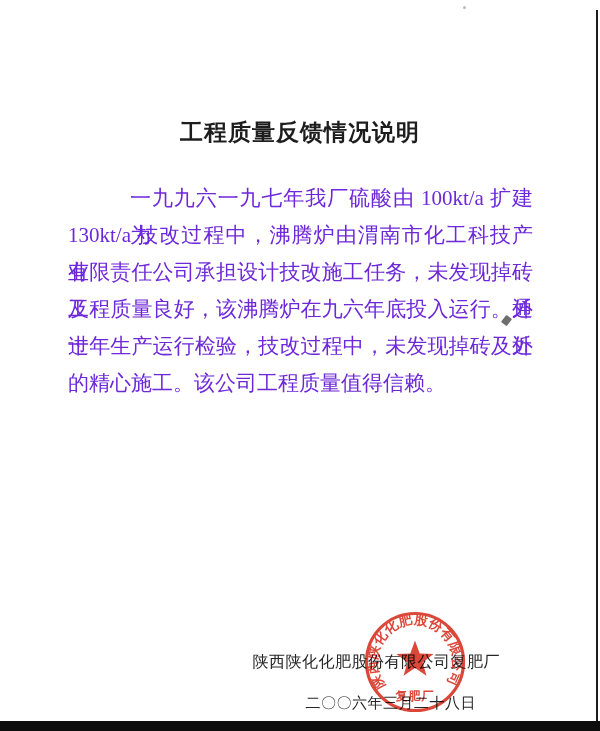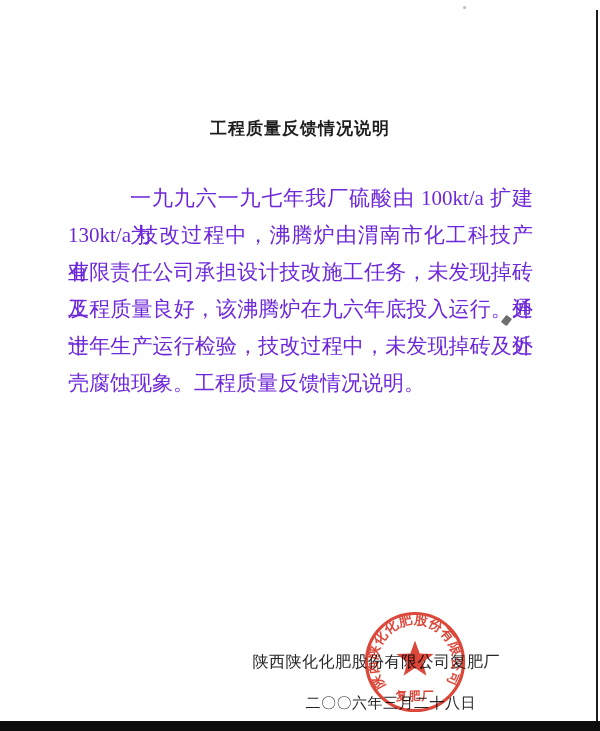--- a/index.html
+++ b/index.html
@@ -7,21 +7,21 @@
     width: 600px; height: 731px;
     position: relative;
     background: #ffffff;
     overflow: hidden;
     font-family: "Liberation Serif", "DejaVu Serif", serif;
     color: #2b2b2b;
   }
   .doc-title {
     position: absolute; top: 117px; left: 0; width: 600px;
     text-align: center;
-    font-size: 17px; font-weight: bold; letter-spacing: 1px;
+    font-size: 23px; font-weight: bold; letter-spacing: 1px;
     color: #1d1d1d;
   }
   .body-text {
     position: absolute; top: 180px; left: 68px; width: 465px;
     font-size: 21px; color: #6d28d9;
   }
   .body-line {
     height: 37px; line-height: 37px;
     text-align: justify; text-align-last: justify;
   }
@@ -63,21 +63,21 @@
 <body>
 
 <div class="doc-title">工程质量反馈情况说明</div>
 
 <div class="body-text">
   <div class="body-line first">一九九六一九七年我厂硫酸由 100kt/a 扩建为</div>
   <div class="body-line">130kt/a 技改过程中，沸腾炉由渭南市化工科技产业</div>
   <div class="body-line">有限责任公司承担设计技改施工任务，未发现掉砖及外</div>
   <div class="body-line">工程质量良好，该沸腾炉在九六年底投入运行。通过近</div>
   <div class="body-line">十年生产运行检验，技改过程中，未发现掉砖及外</div>
-  <div class="body-line last">壳腐蚀现象。工程质量反馈情况说明。</div>
+  <div class="body-line last">的精心施工。该公司工程质量值得信赖。</div>
 </div>
 
 <div class="signature-line">陕西陕化化肥股份有限公司复肥厂</div>
 
 <div class="date-line">二〇〇六年三月二十八日</div>
 
 <div class="stamp">
   <svg viewBox="0 0 116 116" xmlns="http://www.w3.org/2000/svg">
     <defs>
       <path id="arc" d="M 31.1 84.9 A 38 38 0 1 1 84.9 84.9" fill="none"></path>

